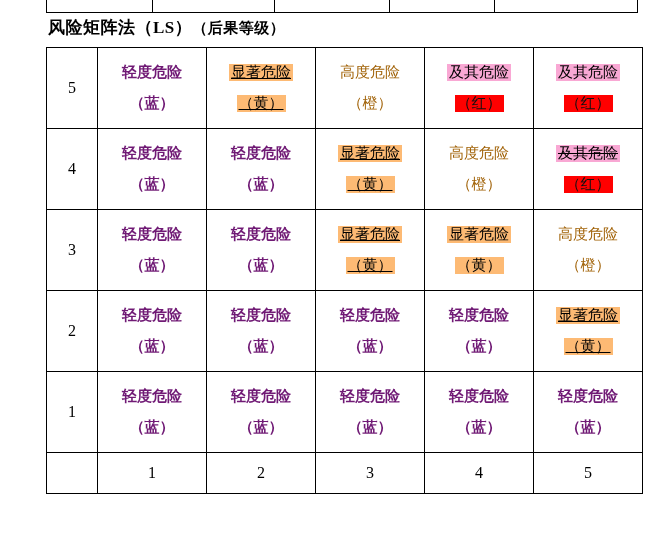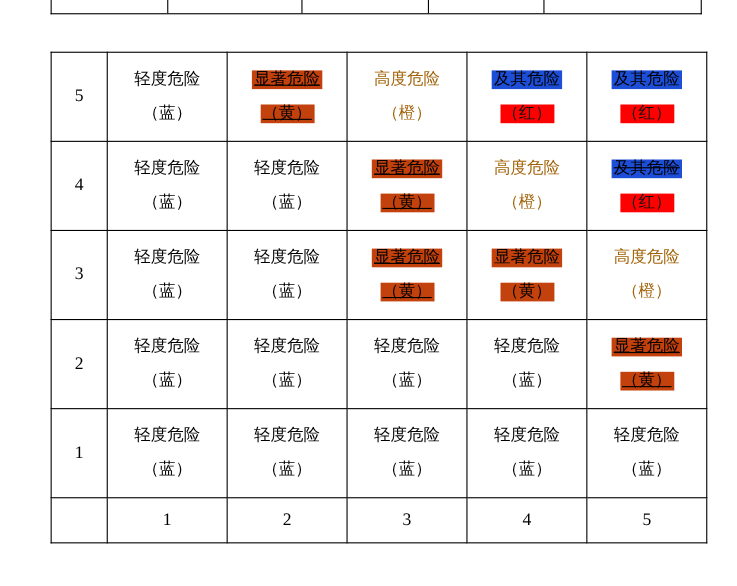--- a/index.html
+++ b/index.html
@@ -87,28 +87,28 @@
     flex-direction: column;
     align-items: center;
     justify-content: center;
     line-height: 1.0;
   }
   .lvl, .col {
     display: inline-block;
     padding: 1px 2px;
   }
   .lvl { margin-bottom: 14px; }
-  .blue .lvl, .blue .col { background: transparent; color: #000000; }
+  .blue .lvl, .blue .col { background: transparent; color: #701a75; font-weight: bold; }
   .yellow .lvl, .yellow .col {
-    background: #c2410c;
+    background: #fdba74;
     color: #000;
   }
   .orange .lvl, .orange .col { background: transparent; color: #a16207; }
   .red .lvl, .red .col {
-    background: #1d4ed8;
+    background: #f9a8d4;
     color: #000;
   }
   .red .col { color: #ff0000; background: #ff0000; }
   .red .col span { color: #111; }
   .strike .lvl { text-decoration: line-through; }
   .ul .lvl { text-decoration: underline; }
   .ul .col { text-decoration: underline; }
 </style>
 </head>
 <body>
@@ -116,20 +116,23 @@
 <div class="page">
 
   <div class="top-strip">
     <div class="c top-c1"></div>
     <div class="c top-c2"></div>
     <div class="c top-c3"></div>
     <div class="c top-c4"></div>
     <div class="c top-c5"></div>
   </div>
 
+  <div class="title">
+    <span>风险矩阵法（LS）</span><span class="sub">（后果等级）</span>
+  </div>
 
   <table class="matrix">
     <tbody>
 
       <tr>
         <td class="idx">5</td>
         <td class="cell">
           <div class="cellinner blue">
             <span class="lvl">轻度危险</span>
             <span class="col">（蓝）</span>

